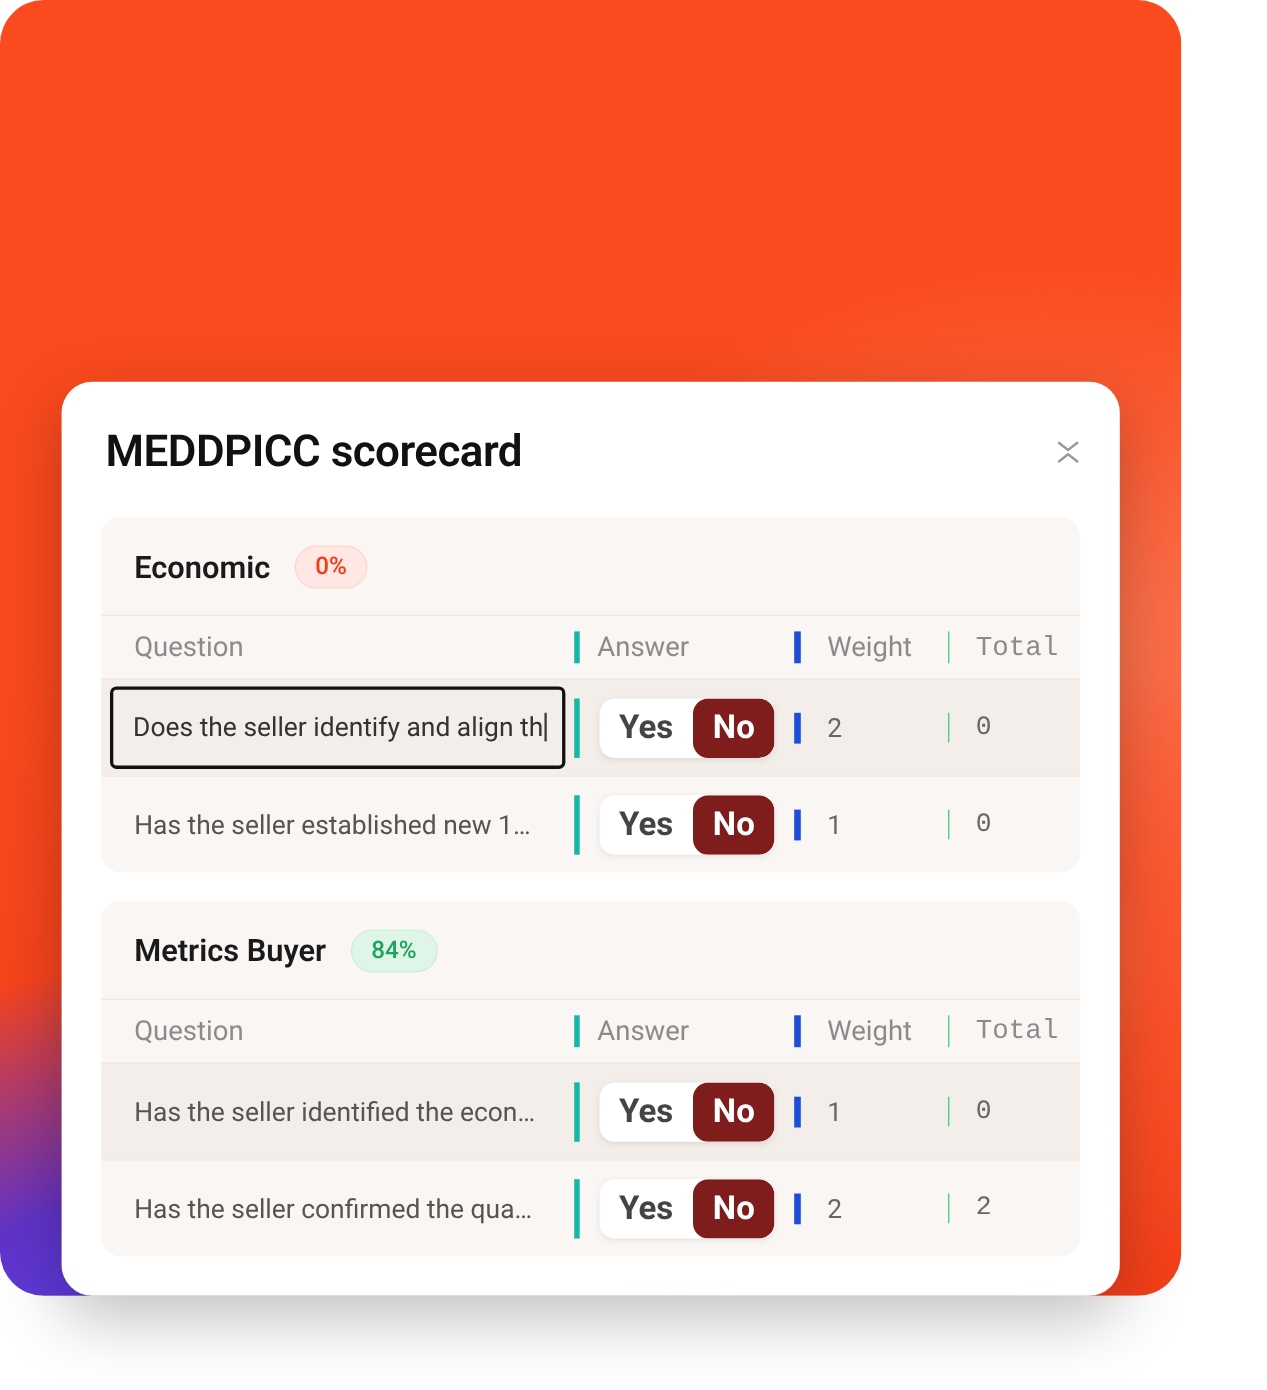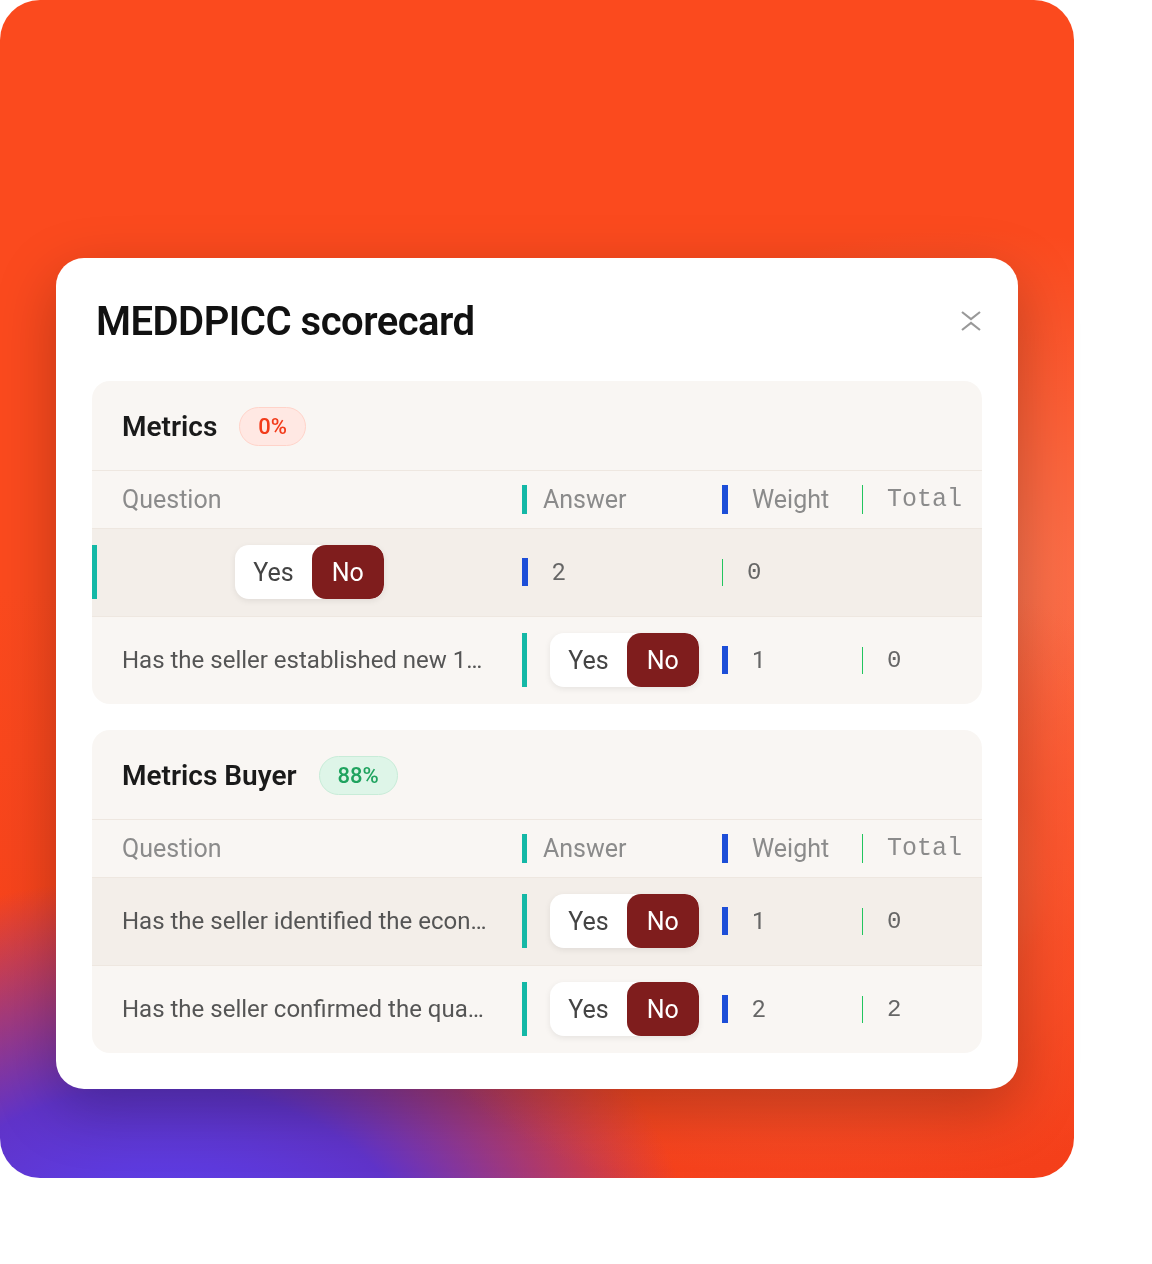--- a/index.html
+++ b/index.html
@@ -17,21 +17,21 @@
     .backdrop {
       width: 1074px;
       height: 1178px;
       border-radius: 40px;
       background:
         radial-gradient(ellipse 700px 500px at 75% 75%, rgba(255,140,100,0.95) 0%, rgba(255,90,50,0.6) 35%, rgba(255,70,30,0) 65%),
         radial-gradient(ellipse 900px 700px at 15% 110%, rgba(90,70,255,1) 0%, rgba(80,50,220,0.9) 30%, rgba(255,60,30,0) 60%),
         radial-gradient(ellipse 800px 600px at 90% 50%, rgba(255,160,130,0.5) 0%, rgba(255,70,30,0) 60%),
         linear-gradient(180deg, #fb4a1e 0%, #fb4a1e 50%, #f43f1a 100%);
       display: flex;
-      align-items: center;
+      align-items: flex-end;
       justify-content: center;
       padding-top: 168px;
     }
     .card {
       width: 962px;
       background: #ffffff;
       border-radius: 28px;
       box-shadow: 0 20px 60px rgba(0,0,0,0.25);
       padding: 40px 36px 36px 36px;
       position: relative;
@@ -184,22 +184,22 @@
       border-radius: 14px;
       box-shadow: 0 2px 6px rgba(0,0,0,0.08);
       overflow: hidden;
       height: 54px;
     }
     .toggle-opt {
       min-width: 72px;
       display: flex;
       align-items: center;
       justify-content: center;
-      font-size: 25px;
-      font-weight: 400;
+      font-size: 30px;
+      font-weight: 700;
       color: #444;
       cursor: pointer;
       padding: 0 18px;
     }
     .toggle-opt.active {
       background: #7f1d1d;
       color: #fff;
       border-radius: 14px;
     }
     .num {
@@ -219,31 +219,36 @@
             <polyline points="2,2 11,9 20,2"></polyline>
           </svg>
         <svg viewBox="0 0 22 11">
             <polyline points="2,9 11,2 20,9"></polyline>
           </svg>
       </div>
     </div>
 
     <div class="section">
       <div class="section-header">
-        <div class="section-title">Metrics</div>
+        <div class="section-title">Economic</div>
         <div class="badge badge-red">0%</div>
       </div>
       <div class="row header-row">
         <div class="col-label">Question</div>
         <div class="col-label col-answer" style="justify-content:flex-start;">Answer</div>
         <div class="col-label col-weight">Weight</div>
         <div class="col-label col-total">Total</div>
       </div>
 
       <div class="row data-row alt">
+        <div class="col-question editing-cell">
+          <div class="question-editing">
+            <span>Does the seller identify and align th</span><span class="cursor"></span>
+          </div>
+        </div>
         <div class="col-answer">
           <div class="toggle">
             <div class="toggle-opt">Yes</div>
             <div class="toggle-opt active">No</div>
           </div>
         </div>
         <div class="col-weight num">2</div>
         <div class="col-total num">0</div>
       </div>
 
@@ -258,21 +263,21 @@
           </div>
         </div>
         <div class="col-weight num">1</div>
         <div class="col-total num">0</div>
       </div>
     </div>
 
     <div class="section">
       <div class="section-header">
         <div class="section-title">Metrics Buyer</div>
-        <div class="badge badge-green">88%</div>
+        <div class="badge badge-green">84%</div>
       </div>
       <div class="row header-row">
         <div class="col-label">Question</div>
         <div class="col-label col-answer" style="justify-content:flex-start;">Answer</div>
         <div class="col-label col-weight">Weight</div>
         <div class="col-label col-total">Total</div>
       </div>
 
       <div class="row data-row alt">
         <div class="col-question">

